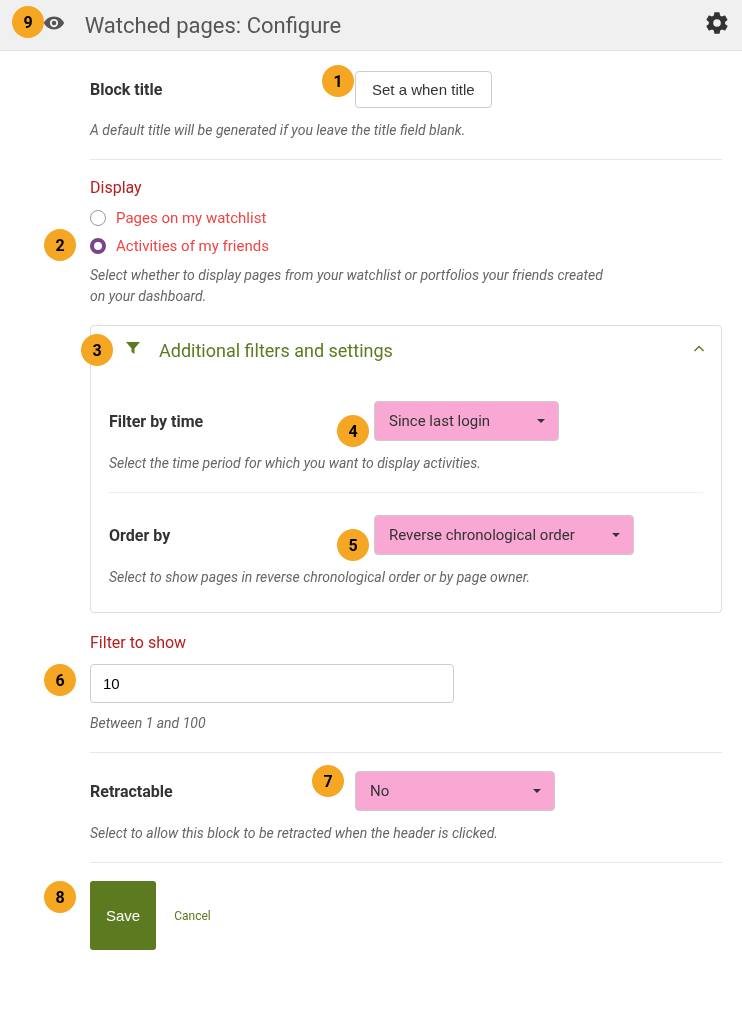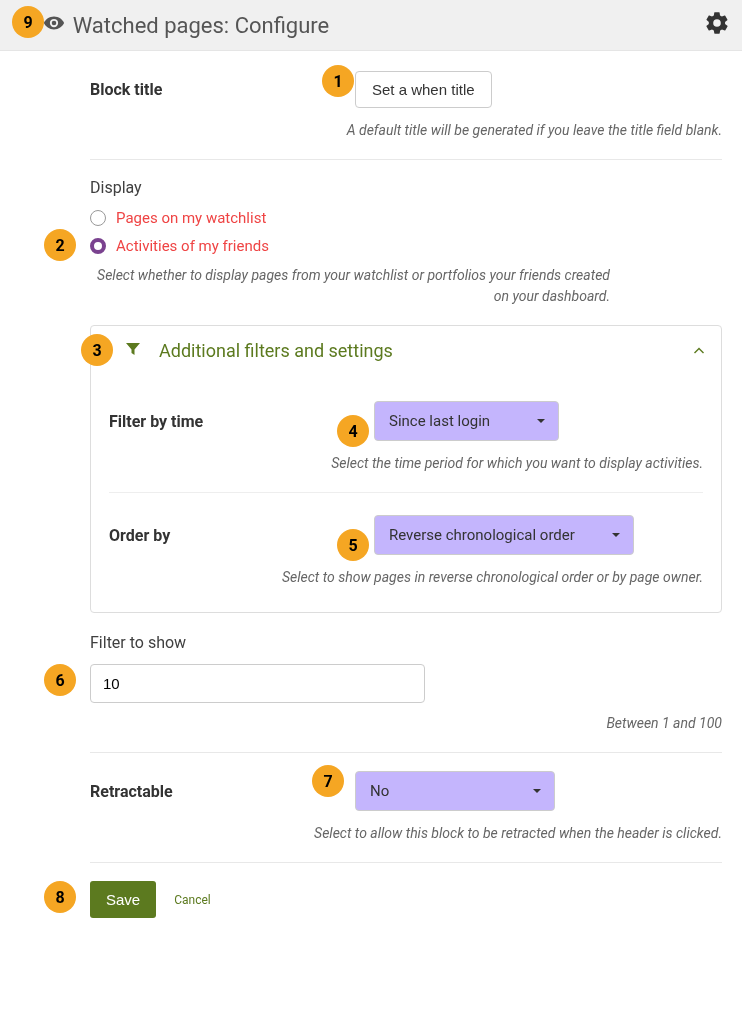--- a/index.html
+++ b/index.html
@@ -23,21 +23,21 @@
   cursor: pointer;
   padding: 0 6px;
 }
 .header-title {
   flex: 1;
   font-size: 22px;
   font-weight: 400;
   color: #555;
   display: flex;
   align-items: center;
-  gap: 8px;
+  gap: 20px;
   margin-left: 8px;
 }
 .eye-icon svg { width: 22px; height: 22px; fill: #555; }
 .gear-icon svg { width: 26px; height: 26px; fill: #333; }
 .gear-icon { cursor: pointer; }
 .content { padding: 20px 20px 30px 90px; }
 .field-row {
   display: flex;
   align-items: center;
   margin-bottom: 12px;
@@ -56,26 +56,25 @@
   font-size: 15px;
   color: #333;
   cursor: pointer;
 }
 .help-text {
   font-style: italic;
   color: #666;
   font-size: 14px;
   margin-bottom: 18px;
   line-height: 1.5;
-  text-align: right;
 }
 .divider { border: none; border-top: 1px solid #e8e8e8; margin: 0 0 18px 0; }
 .section-title {
   font-size: 16px;
-  color: #404040;
+  color: #b91c1c;
   margin-bottom: 12px;
 }
 .radio-row {
   display: flex;
   align-items: center;
   gap: 10px;
   margin-bottom: 10px;
   font-size: 15px;
   color: #ef4444;
 }
@@ -95,41 +94,40 @@
   height: 16px;
   background: #fff;
 }
 .filters-panel {
   border: 1px solid #ddd;
   border-radius: 4px;
   margin-bottom: 20px;
 }
 .filters-header {
   display: flex;
-  align-items: center;
   padding: 14px 16px;
   cursor: pointer;
 }
 .filter-icon svg { width: 16px; height: 16px; fill: #5c7a1f; }
 .filters-title {
   flex: 1;
   color: #5c7a1f;
   font-size: 18px;
   margin-left: 18px;
 }
 .chevron-up svg { width: 12px; height: 12px; fill: #5c7a1f; }
 .filters-body { padding: 4px 18px 18px 18px; }
 .filters-body .field-row { margin-top: 22px; }
 .select-box {
   border: 1px solid #ccc;
   border-radius: 4px;
   padding: 10px 36px 10px 14px;
   font-size: 15px;
   color: #333;
-  background: #c4b5fd;
+  background: #f9a8d4;
   cursor: pointer;
   position: relative;
   min-width: 185px;
   display: inline-flex;
   align-items: center;
 }
 .select-box.wide { min-width: 260px; }
 .select-box.narrow { min-width: 200px; }
 .select-caret {
   position: absolute;
@@ -137,35 +135,35 @@
   top: 50%;
   transform: translateY(-50%);
 }
 .select-caret svg { width: 10px; height: 10px; fill: #333; }
 .inner-divider { border: none; border-top: 1px solid #eee; margin: 0 0 0 0; }
 .text-input {
   border: 1px solid #ccc;
   border-radius: 4px;
   padding: 10px 12px;
   font-size: 15px;
-  width: 335px;
+  width: 364px;
   display: block;
   margin-bottom: 10px;
 }
 .actions {
   display: flex;
   align-items: center;
   gap: 18px;
   margin-top: 10px;
 }
 .btn-primary {
   background: #5c7a1f;
   color: #fff;
   border: none;
-  padding: 10px 16px;
+  padding: 26px 16px;
   border-radius: 3px;
   font-size: 15px;
   cursor: pointer;
 }
 .cancel-link {
   color: #5c7a1f;
   font-size: 12px;
   cursor: pointer;
 }
 .badge {

